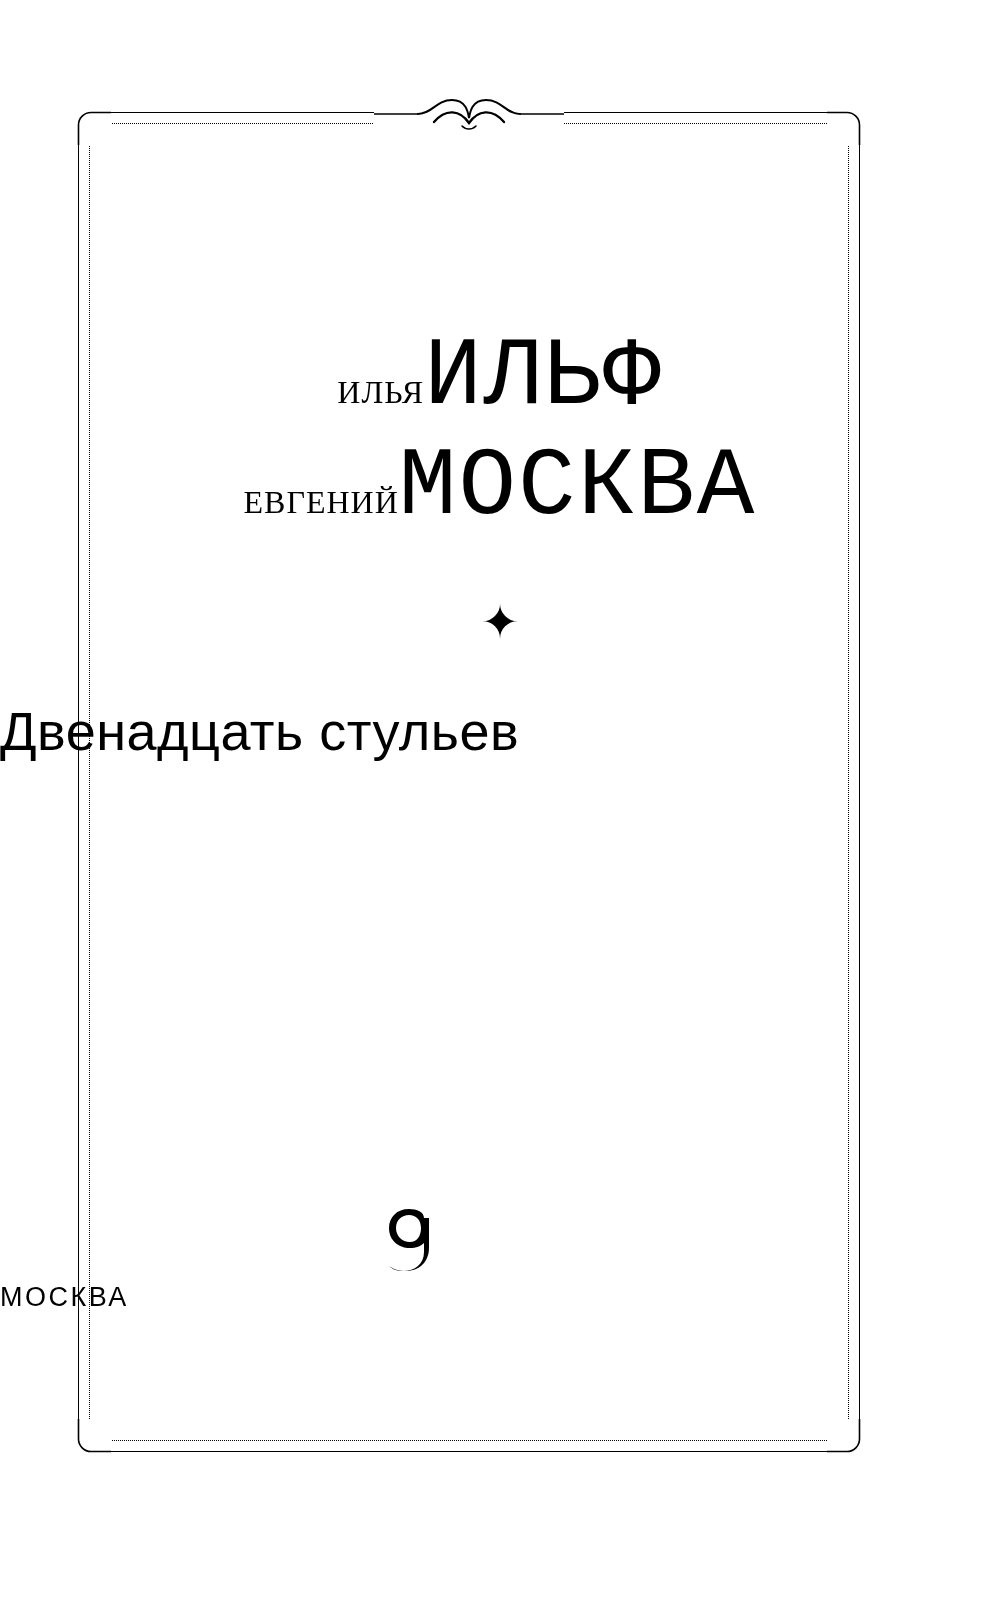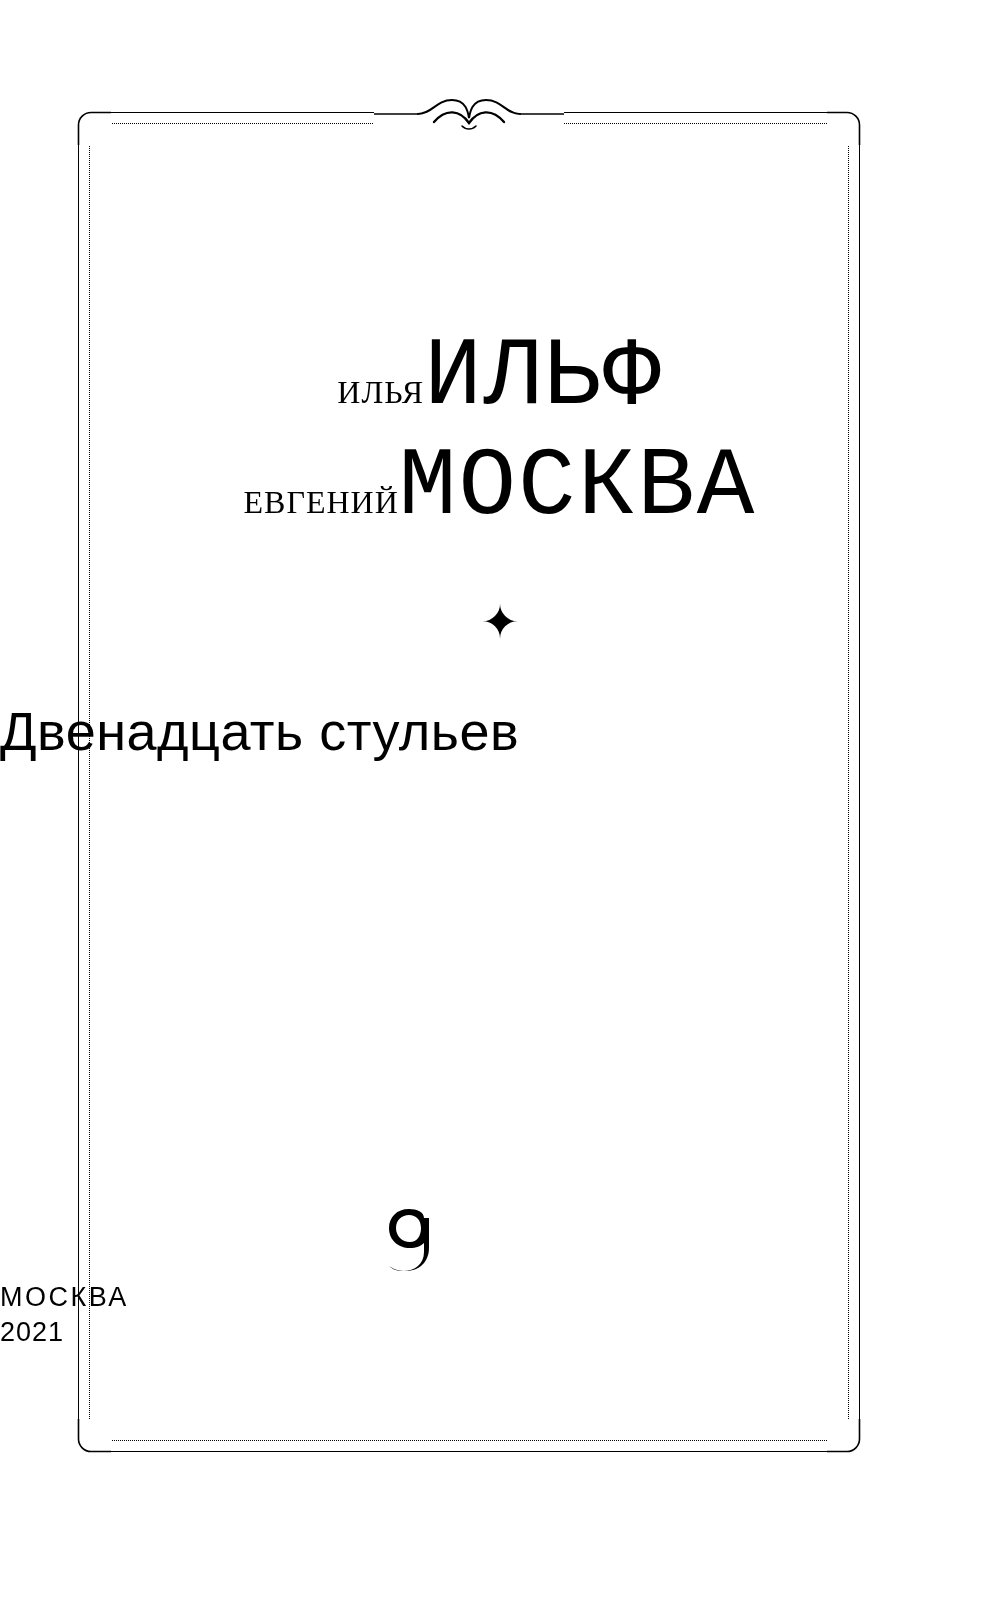--- a/index.html
+++ b/index.html
@@ -203,16 +203,15 @@
   <div class="book-title">Двенадцать стульев</div>
 
   <div class="publisher">
     <svg class="publisher-logo" viewBox="0 0 60 66">
       <path d="M41 10 C41 4 34 1 26 1 C14 1 6 9 6 20 C6 32 15 40 27 40 C33 40 38 38 41 35
                L41 44 C41 56 32 63 20 63 C14 63 9 61 6 58
                C10 61 16 63 23 63 C36 63 46 54 46 40 L46 10 Z
                M27 34 C19 34 13 28 13 20 C13 12 19 7 26 7 C33 7 38 12 38 20 C38 28 34 34 27 34 Z" fill="#000"></path>
     </svg>
     <div class="publisher-city">МОСКВА</div>
-    <div class="publisher-year">2021</div>
   </div>
 
 </div>
 
 </body></html>

